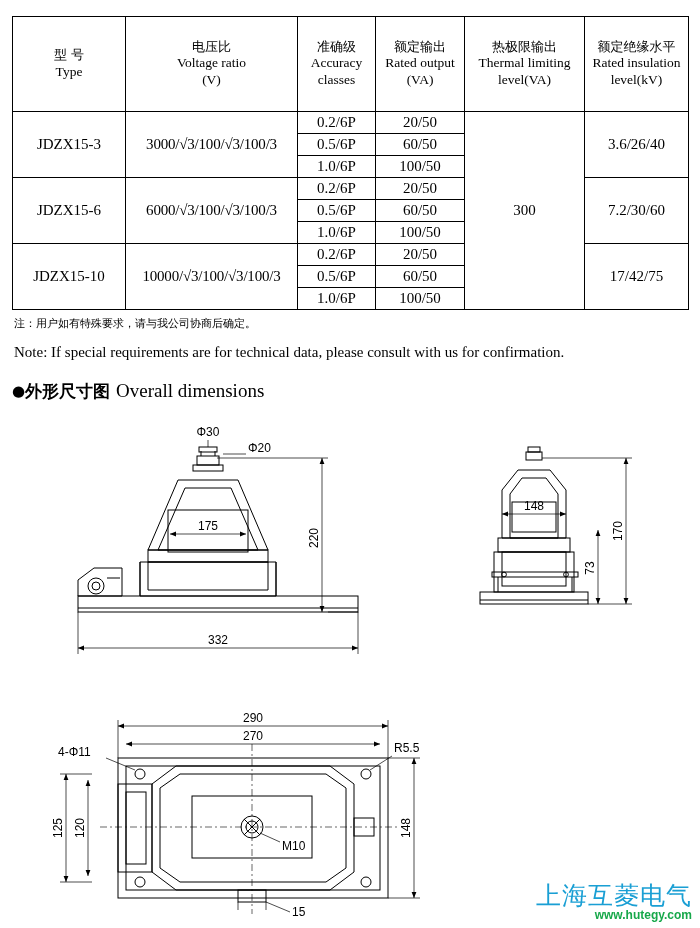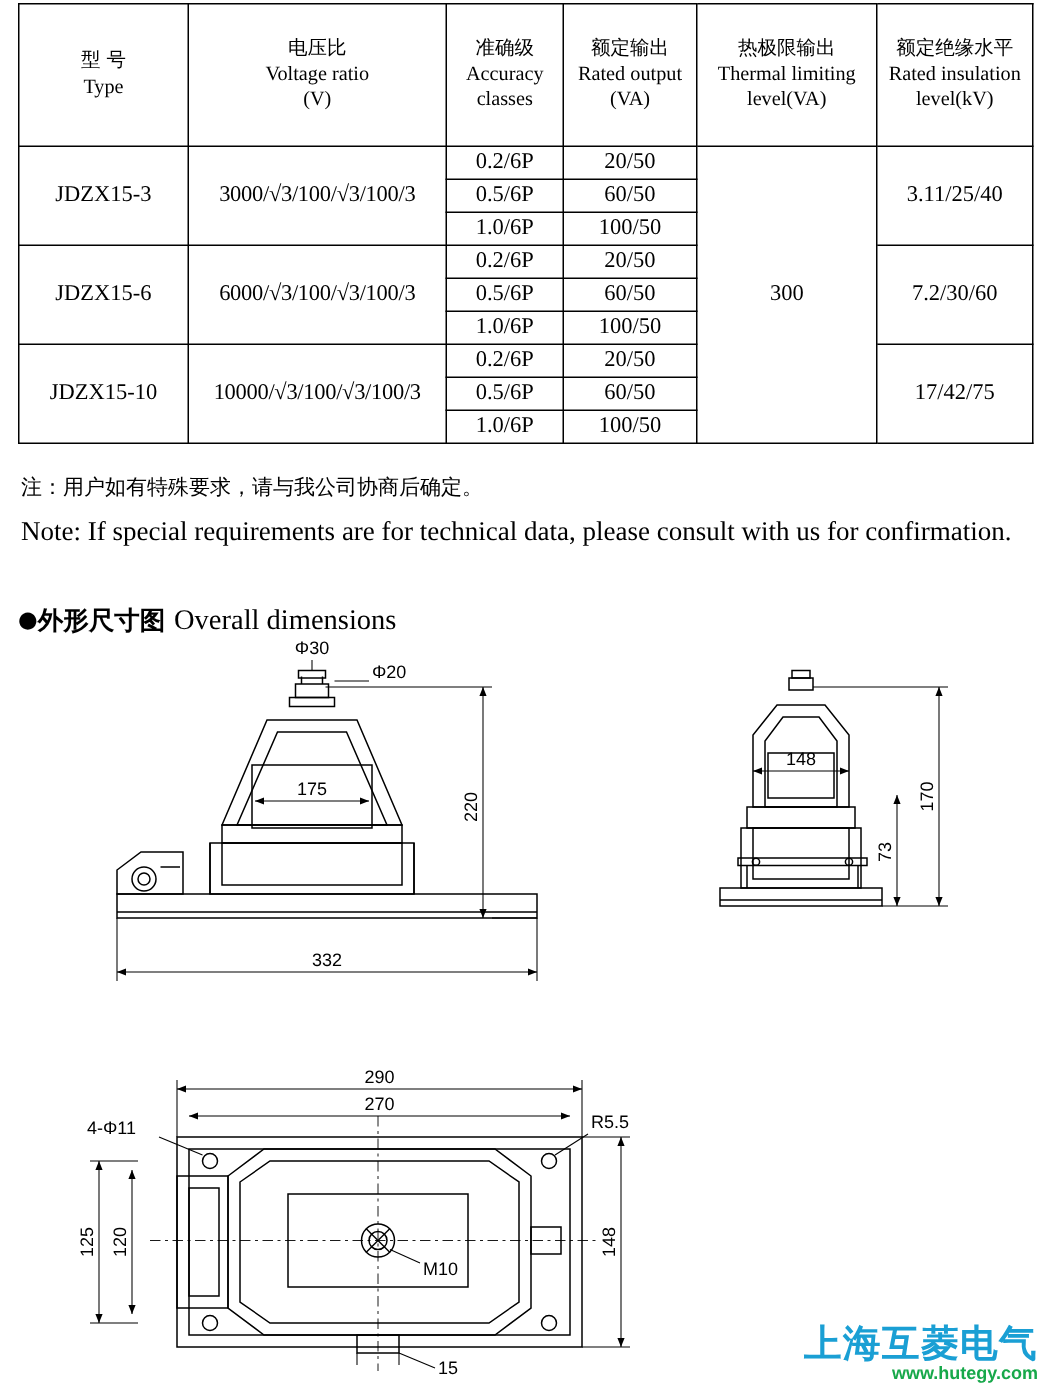--- a/index.html
+++ b/index.html
@@ -13,21 +13,21 @@
     position: relative;
     font-family: "Liberation Serif", serif;
     color: #000;
     overflow: hidden;
   }
 
   
   .spec-table {
     position: absolute;
     left: 12px;
-    top: 2px;
+    top: 16px;
     width: 676px;
     border-collapse: collapse;
     table-layout: fixed;
   }
   .spec-table td, .spec-table th {
     border: 1px solid #000;
     text-align: center;
     vertical-align: middle;
     font-size: 13px;
     padding: 1px 2px;
@@ -60,34 +60,34 @@
   .thermal-cell {
     font-size: 13.5px;
   }
 
   
   .note-cn {
     position: absolute;
     left: 14px;
     top: 316px;
     font-family: Liberation Mono, monospace;
-    font-size: 14px;
+    font-size: 11px;
   }
   .note-en {
     position: absolute;
     left: 14px;
     top: 344px;
-    font-size: 18px;
+    font-size: 15px;
   }
 
   
   .section-title {
     position: absolute;
     left: 12px;
-    top: 402px;
+    top: 380px;
     font-size: 17px;
     font-weight: bold;
     font-family: "DejaVu Sans", sans-serif;
   }
   .section-title .bullet {
     font-size: 15px;
     vertical-align: 1px;
   }
   .section-title .en-title {
     font-family: "Liberation Serif", serif;
@@ -113,21 +113,21 @@
   .watermark {
     position: absolute;
     right: 8px;
     bottom: 6px;
     text-align: right;
     line-height: 1.05;
   }
   .watermark .wm-cn {
     font-family: "DejaVu Sans", sans-serif;
     font-size: 25px;
-    font-weight: bold;
+    font-weight: normal;
     color: #1a9fd4;
     letter-spacing: 1px;
     margin-top: 44px;
   }
   .watermark .wm-url {
     font-family: "Liberation Sans", sans-serif;
     font-size: 12px;
     font-weight: bold;
     color: #17a84a;
     letter-spacing: 0px;
@@ -179,21 +179,21 @@
     </tr>
   </thead>
   <tbody>
 
     <tr class="small-row">
       <td class="type-cell" rowspan="3">JDZX15-3</td>
       <td class="ratio-cell" rowspan="3">3000/√3/100/√3/100/3</td>
       <td>0.2/6P</td>
       <td>20/50</td>
       <td class="thermal-cell" rowspan="9">300</td>
-      <td rowspan="3">3.11/25/40</td>
+      <td rowspan="3">3.6/26/40</td>
     </tr>
     <tr class="small-row">
       <td>0.5/6P</td>
       <td>60/50</td>
     </tr>
     <tr class="small-row">
       <td>1.0/6P</td>
       <td>100/50</td>
     </tr>
 

